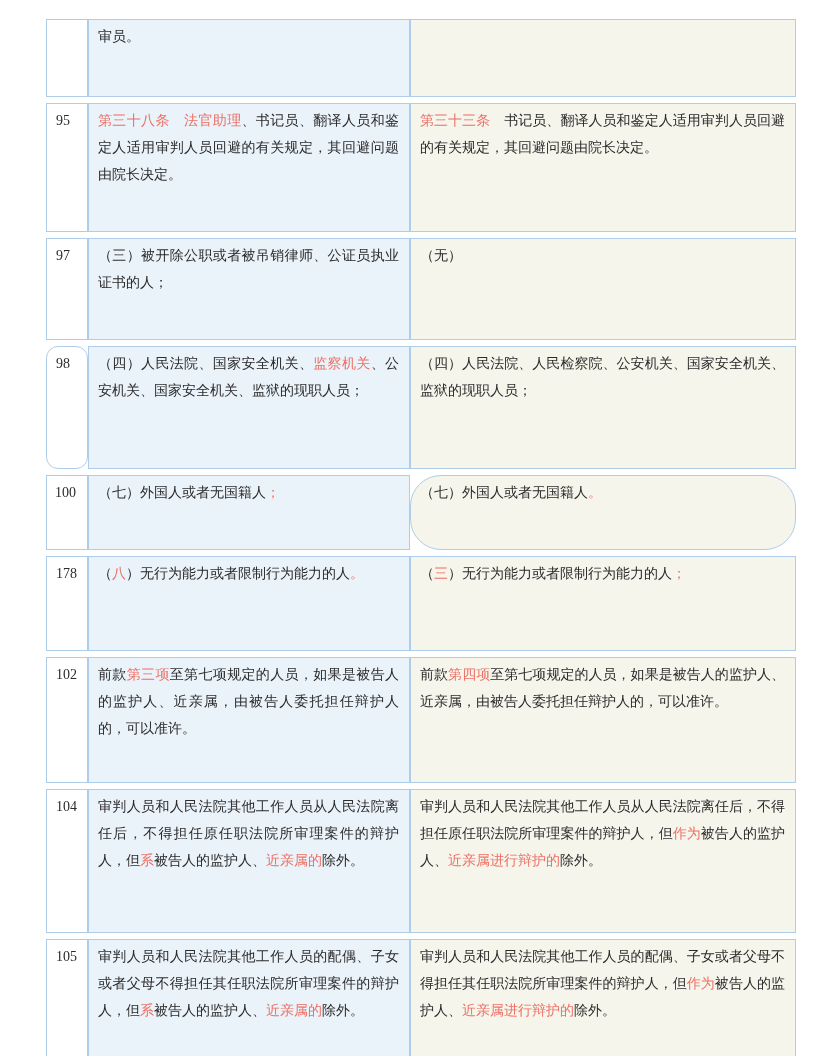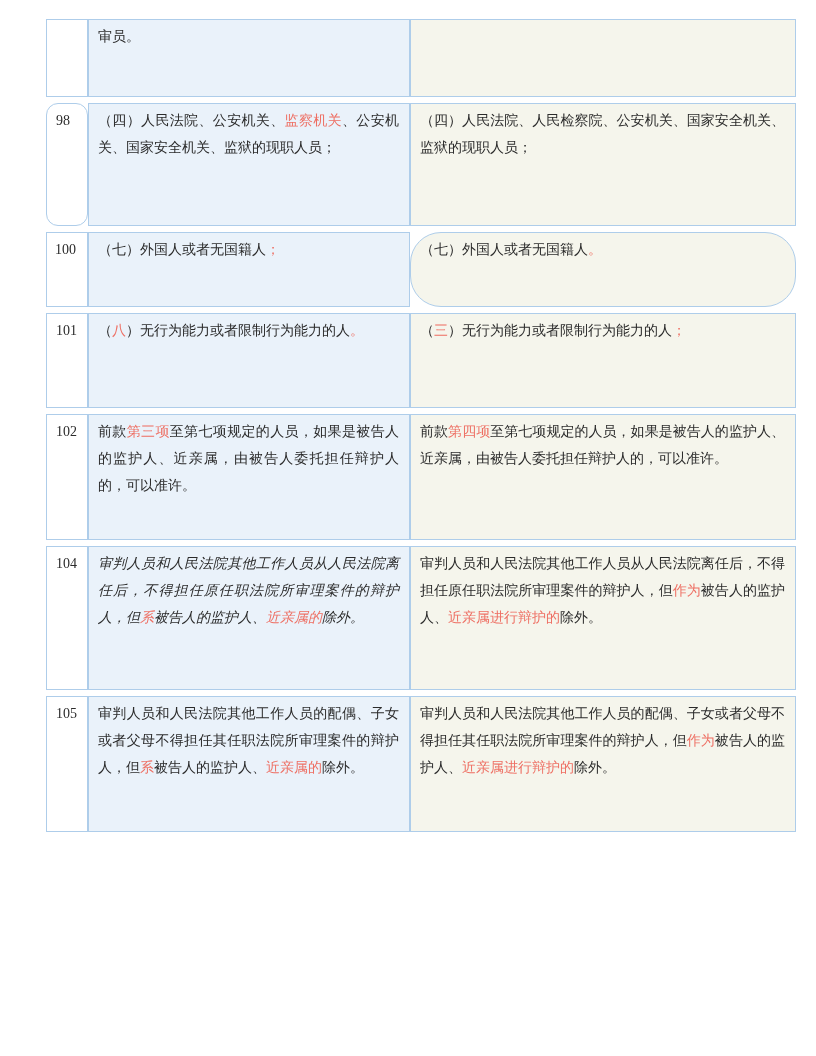--- a/index.html
+++ b/index.html
@@ -52,42 +52,52 @@
       <col style="width:322px">
       <col style="width:386px">
     </colgroup>
     <tbody>
         <tr>
           <td class="num" style="height: 71px;"></td>
           <td class="old" style="height: 71px;"><span>审员。</span></td>
           <td class="new" style="height: 71px;"></td>
         </tr>
         <tr>
+          <td class="num" style="height: 122px;">95</td>
+          <td class="old" style="height: 122px;"><span class="red">第三十八条</span><span>　</span><span class="red">法官助理</span><span>、书记员、翻译人员和鉴定人适用审判人员回避的有关规定，其回避问题由院长决定。</span></td>
+          <td class="new" style="height: 122px;"><span class="red">第三十三条</span><span>　书记员、翻译人员和鉴定人适用审判人员回避的有关规定，其回避问题由院长决定。</span></td>
+        </tr>
+        <tr>
+          <td class="num" style="height: 95px;">97</td>
+          <td class="old" style="height: 95px;"><span>（三）被开除公职或者被吊销律师、公证员执业证书的人；</span></td>
+          <td class="new" style="height: 95px;"><span>（无）</span></td>
+        </tr>
+        <tr>
           <td class="num" style="height: 116px; border-radius: 12px;">98</td>
-          <td class="old" style="height: 116px;"><span>（四）人民法院、公安机关、</span><span class="red">监察机关</span><span>、公安机关、国家安全机关、监狱的现职人员；</span></td>
+          <td class="old" style="height: 116px;"><span>（四）人民法院、国家安全机关、</span><span class="red">监察机关</span><span>、公安机关、国家安全机关、监狱的现职人员；</span></td>
           <td class="new" style="height: 116px;"><span>（四）人民法院、人民检察院、公安机关、国家安全机关、监狱的现职人员；</span></td>
         </tr>
         <tr>
           <td class="num" style="height: 68px; padding-left: 8px;">100</td>
           <td class="old" style="height: 68px;"><span>（七）外国人或者无国籍人</span><span class="red">；</span></td>
           <td class="new" style="height: 68px; border-radius: 31px;"><span>（七）外国人或者无国籍人</span><span class="red">。</span></td>
         </tr>
         <tr>
-          <td class="num" style="height: 88px;">101</td>
+          <td class="num" style="height: 88px;">178</td>
           <td class="old" style="height: 88px;"><span>（</span><span class="red">八</span><span>）无行为能力或者限制行为能力的人</span><span class="red">。</span></td>
           <td class="new" style="height: 88px;"><span>（</span><span class="red">三</span><span>）无行为能力或者限制行为能力的人</span><span class="red">；</span></td>
         </tr>
         <tr>
           <td class="num" style="height: 119px;">102</td>
           <td class="old" style="height: 119px;"><span>前款</span><span class="red">第三项</span><span>至第七项规定的人员，如果是被告人的监护人、近亲属，由被告人委托担任辩护人的，可以准许。</span></td>
           <td class="new" style="height: 119px;"><span>前款</span><span class="red">第四项</span><span>至第七项规定的人员，如果是被告人的监护人、近亲属，由被告人委托担任辩护人的，可以准许。</span></td>
         </tr>
         <tr>
           <td class="num" style="height: 137px;">104</td>
-          <td class="old" style="height: 137px; font-style: italic;"><span>审判人员和人民法院其他工作人员从人民法院离任后，不得担任原任职法院所审理案件的辩护人，但</span><span class="red">系</span><span>被告人的监护人、</span><span class="red">近亲属的</span><span>除外。</span></td>
+          <td class="old" style="height: 137px;"><span>审判人员和人民法院其他工作人员从人民法院离任后，不得担任原任职法院所审理案件的辩护人，但</span><span class="red">系</span><span>被告人的监护人、</span><span class="red">近亲属的</span><span>除外。</span></td>
           <td class="new" style="height: 137px;"><span>审判人员和人民法院其他工作人员从人民法院离任后，不得担任原任职法院所审理案件的辩护人，但</span><span class="red">作为</span><span>被告人的监护人、</span><span class="red">近亲属进行辩护的</span><span>除外。</span></td>
         </tr>
         <tr>
           <td class="num" style="height: 129px;">105</td>
           <td class="old" style="height: 129px;"><span>审判人员和人民法院其他工作人员的配偶、子女或者父母不得担任其任职法院所审理案件的辩护人，但</span><span class="red">系</span><span>被告人的监护人、</span><span class="red">近亲属的</span><span>除外。</span></td>
           <td class="new" style="height: 129px;"><span>审判人员和人民法院其他工作人员的配偶、子女或者父母不得担任其任职法院所审理案件的辩护人，但</span><span class="red">作为</span><span>被告人的监护人、</span><span class="red">近亲属进行辩护的</span><span>除外。</span></td>
         </tr>
       </tbody>
   </table>
 </div>

